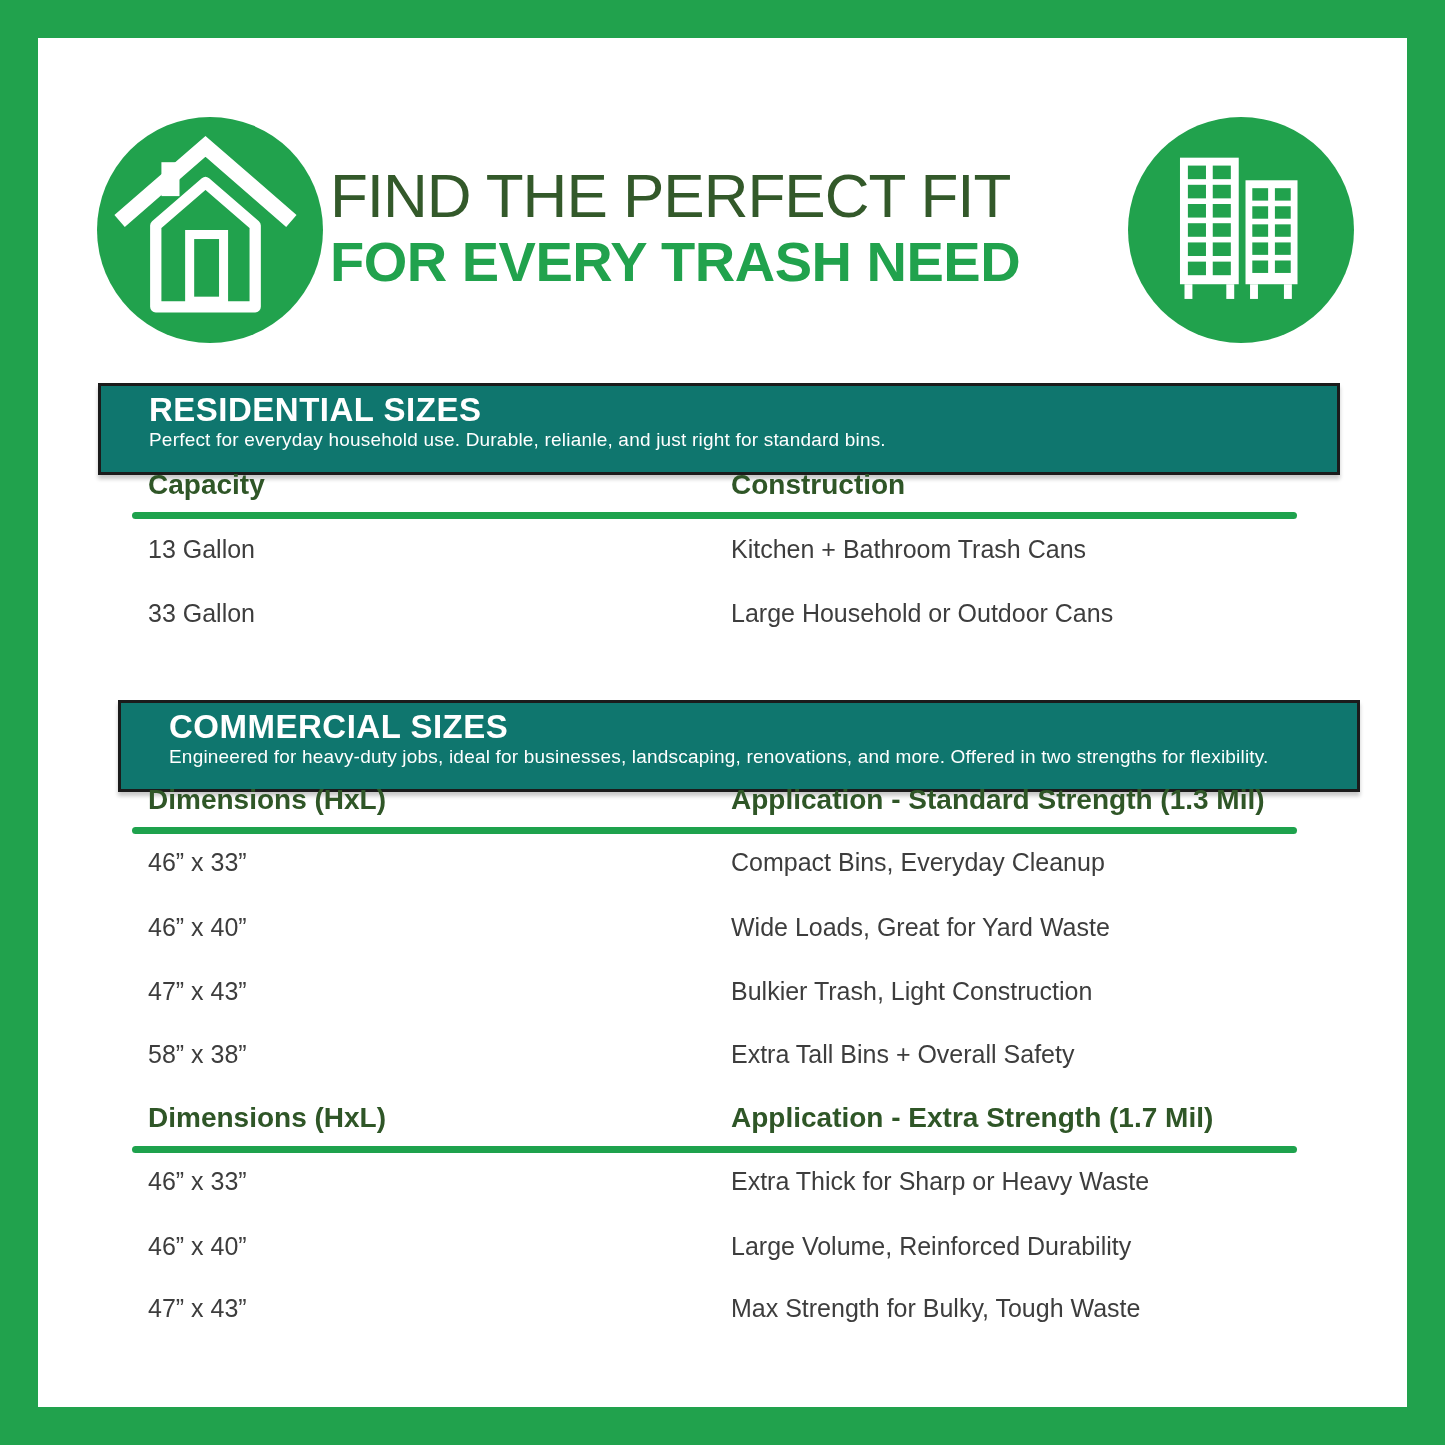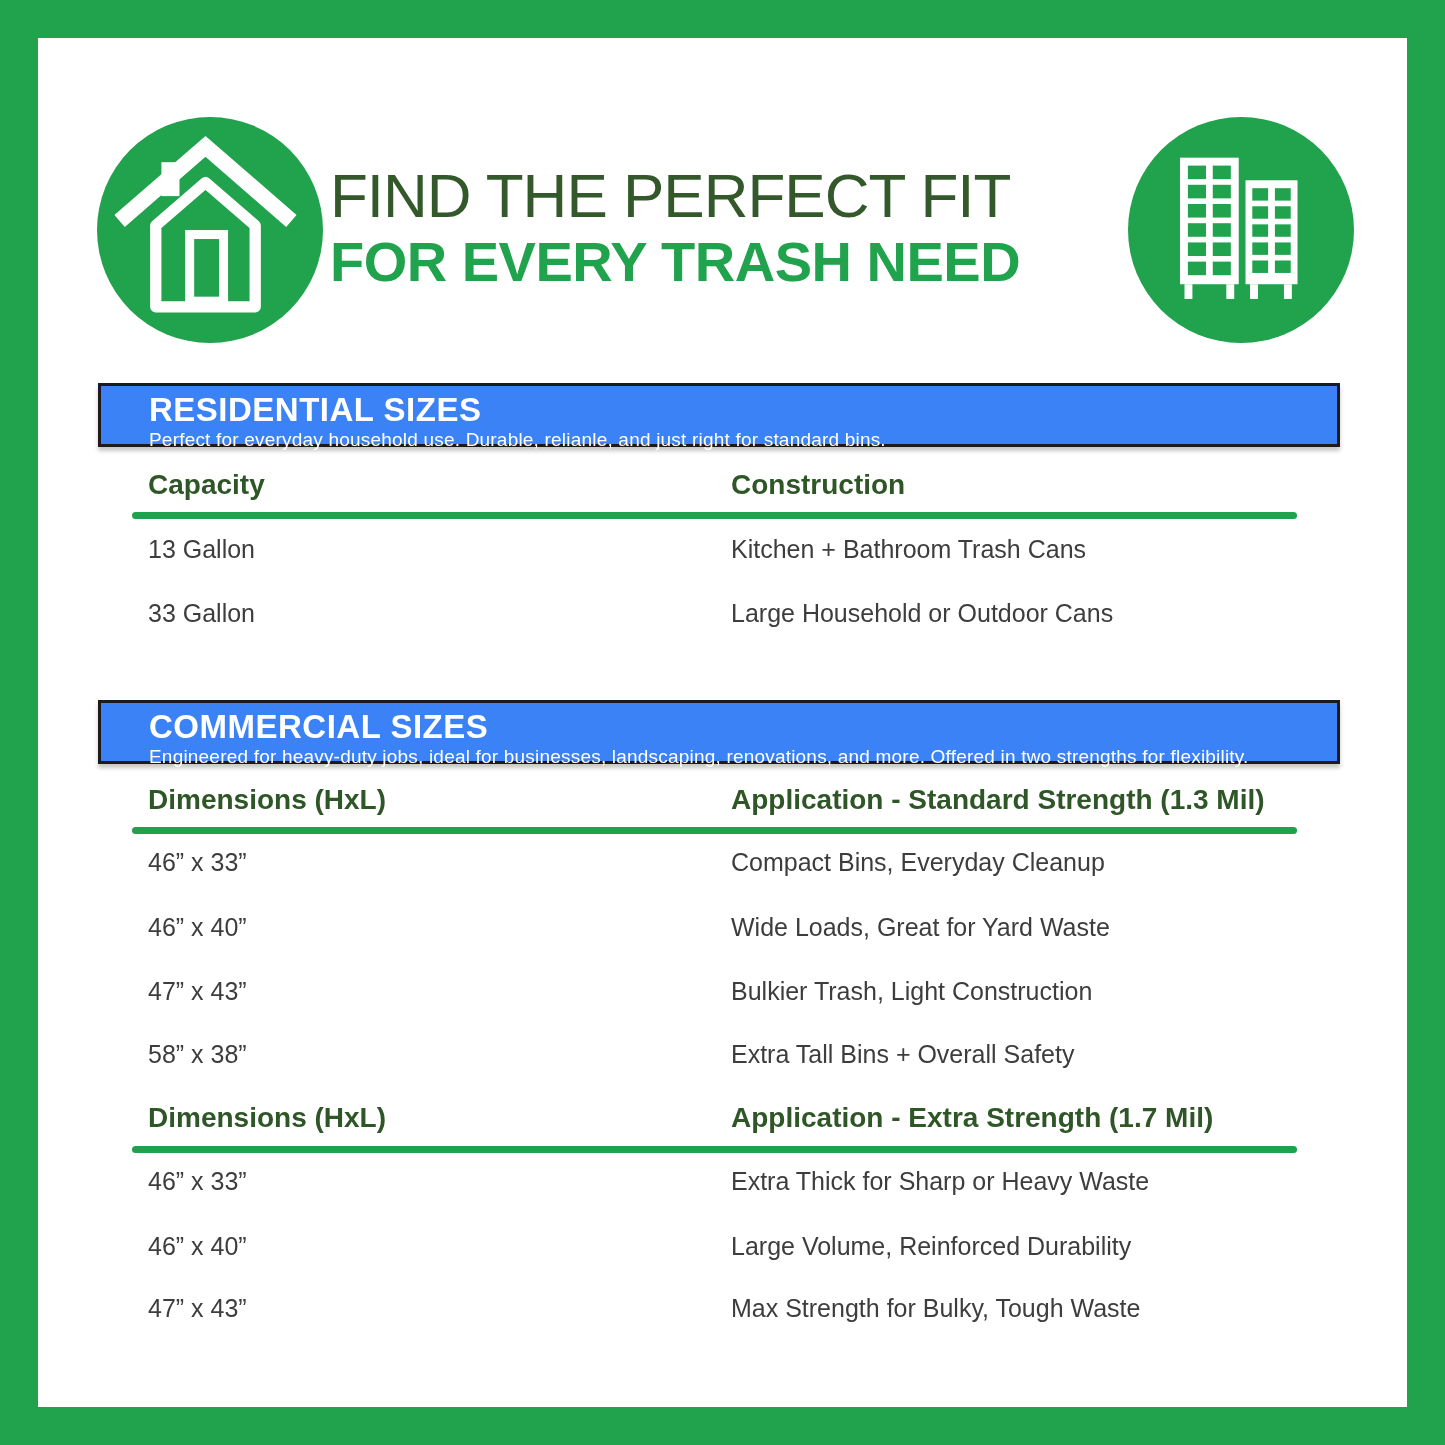--- a/index.html
+++ b/index.html
@@ -21,22 +21,22 @@
   .title-1{
     color:#33592A;font-size:62px;line-height:64px;font-weight:400;
     letter-spacing:-1px;white-space:nowrap;
   }
   .title-2{
     color:#21A24D;font-size:56px;line-height:60px;font-weight:700;
     letter-spacing:-0.5px;white-space:nowrap;margin-top:4px;
   }
   
   .bar{
-    position:absolute;left:98px;width:1242px;height:64px;box-sizing:border-box;
-    background:#3b82f6;border:3px solid #1B1B1B;
+    position:absolute;left:98px;width:1242px;height:92px;box-sizing:border-box;
+    background:#0f766e;border:3px solid #1B1B1B;
     box-shadow:0 4px 4px rgba(0,0,0,0.22);
     padding:5px 0 0 48px;color:#ffffff;
   }
   .bar-title{font-size:33px;font-weight:700;letter-spacing:0.5px;line-height:38px;}
   .bar-sub{font-size:19px;line-height:22px;letter-spacing:0.2px;}
   
   .colhead{position:absolute;height:34px;line-height:34px;
     color:#2F5627;font-size:28px;font-weight:700;white-space:nowrap;}
   .cell{position:absolute;height:32px;line-height:32px;
     color:#3D3D3D;font-size:25px;white-space:nowrap;}
@@ -118,21 +118,21 @@
 
 <div class="colhead col1" style="top:468px;text-align:center;">Capacity</div>
 <div class="colhead col2" style="top:468px;">Construction</div>
 <div class="divider" style="top:512px;"></div>
 
 <div class="cell col1" style="top:533px;text-align:center;">13 Gallon</div>
 <div class="cell col2" style="top:533px;">Kitchen + Bathroom Trash Cans</div>
 <div class="cell col1" style="top:597px;">33 Gallon</div>
 <div class="cell col2" style="top:597px;">Large Household or Outdoor Cans</div>
 
-<div class="bar" style="top:700px;">
+<div class="bar" style="top:700px;margin-left:20px;">
   <div class="bar-title">COMMERCIAL SIZES</div>
   <div class="bar-sub">Engineered for heavy-duty jobs, ideal for businesses, landscaping, renovations, and more. Offered in two strengths for flexibility.</div>
 </div>
 
 <div class="colhead col1" style="top:783px;">Dimensions (HxL)</div>
 <div class="colhead col2" style="top:783px;">Application - Standard Strength (1.3 Mil)</div>
 <div class="divider" style="top:827px;"></div>
 
 <div class="cell col1" style="top:846px;">46” x 33”</div>
 <div class="cell col2" style="top:846px;">Compact Bins, Everyday Cleanup</div>

